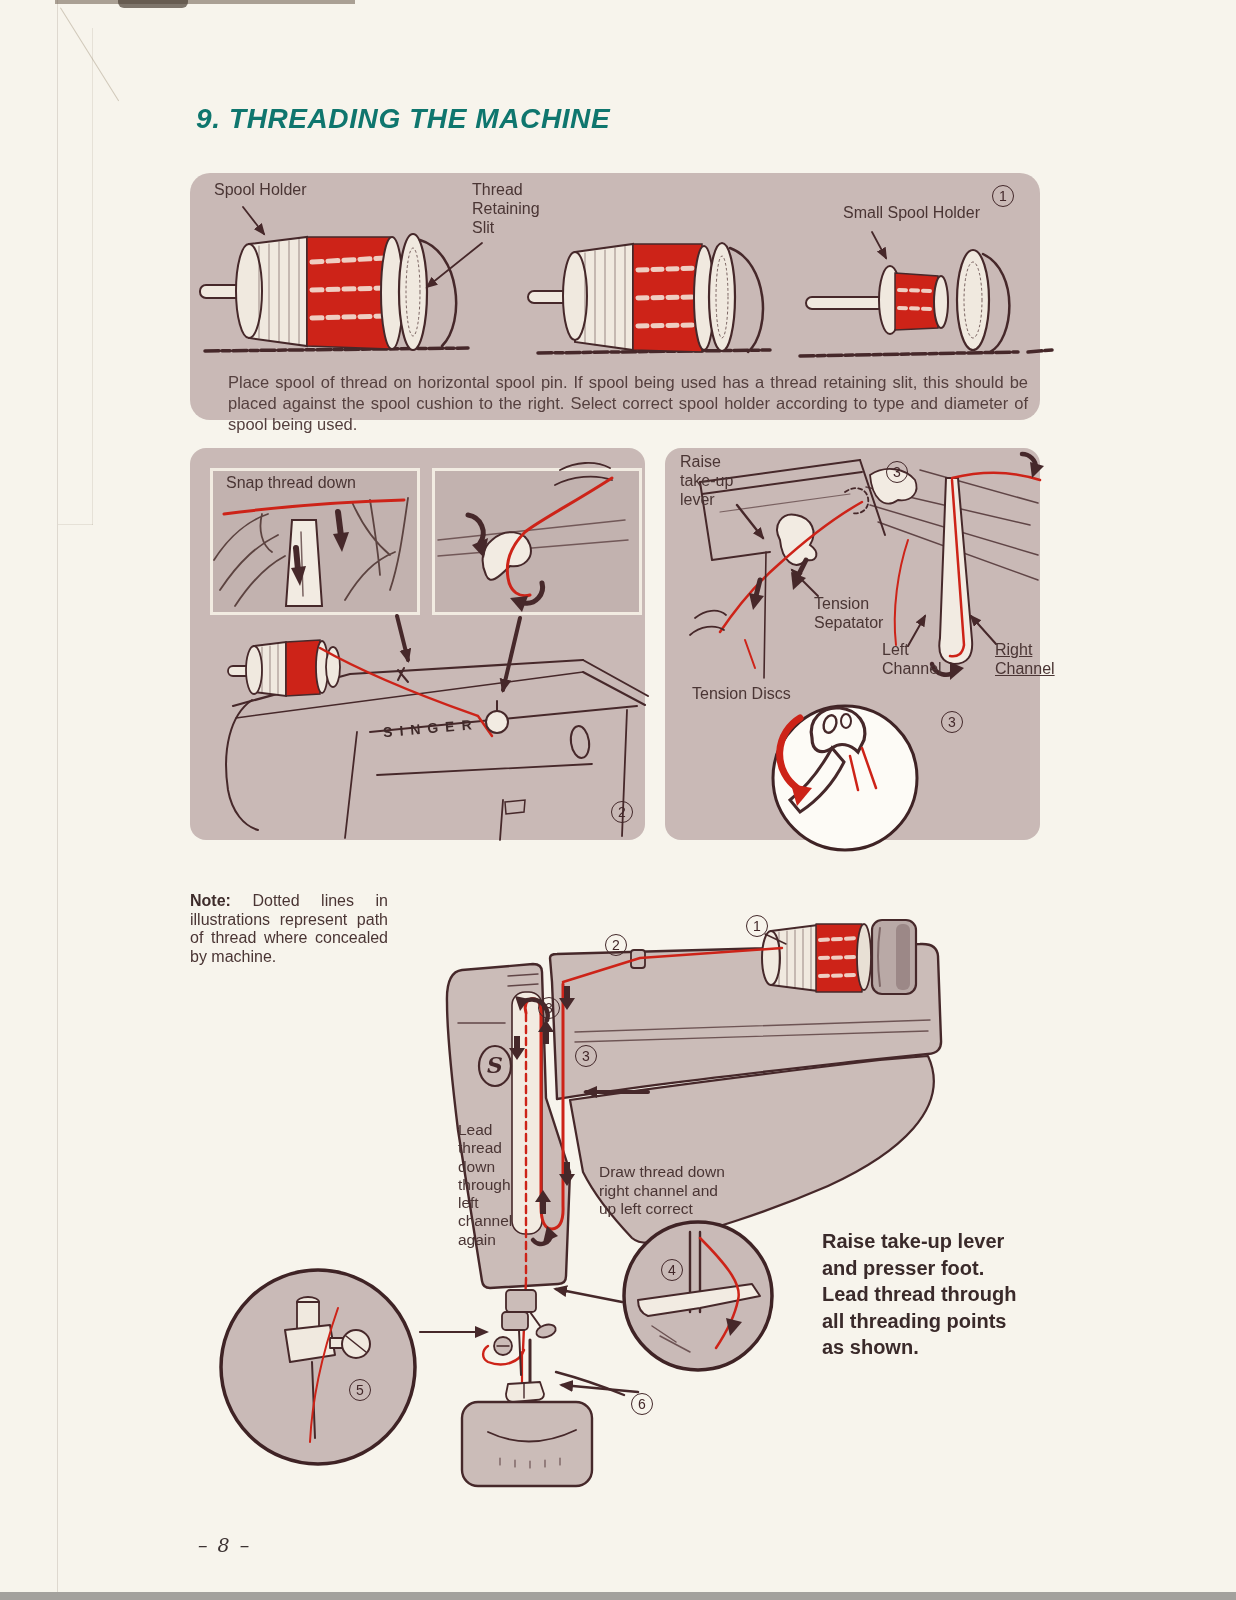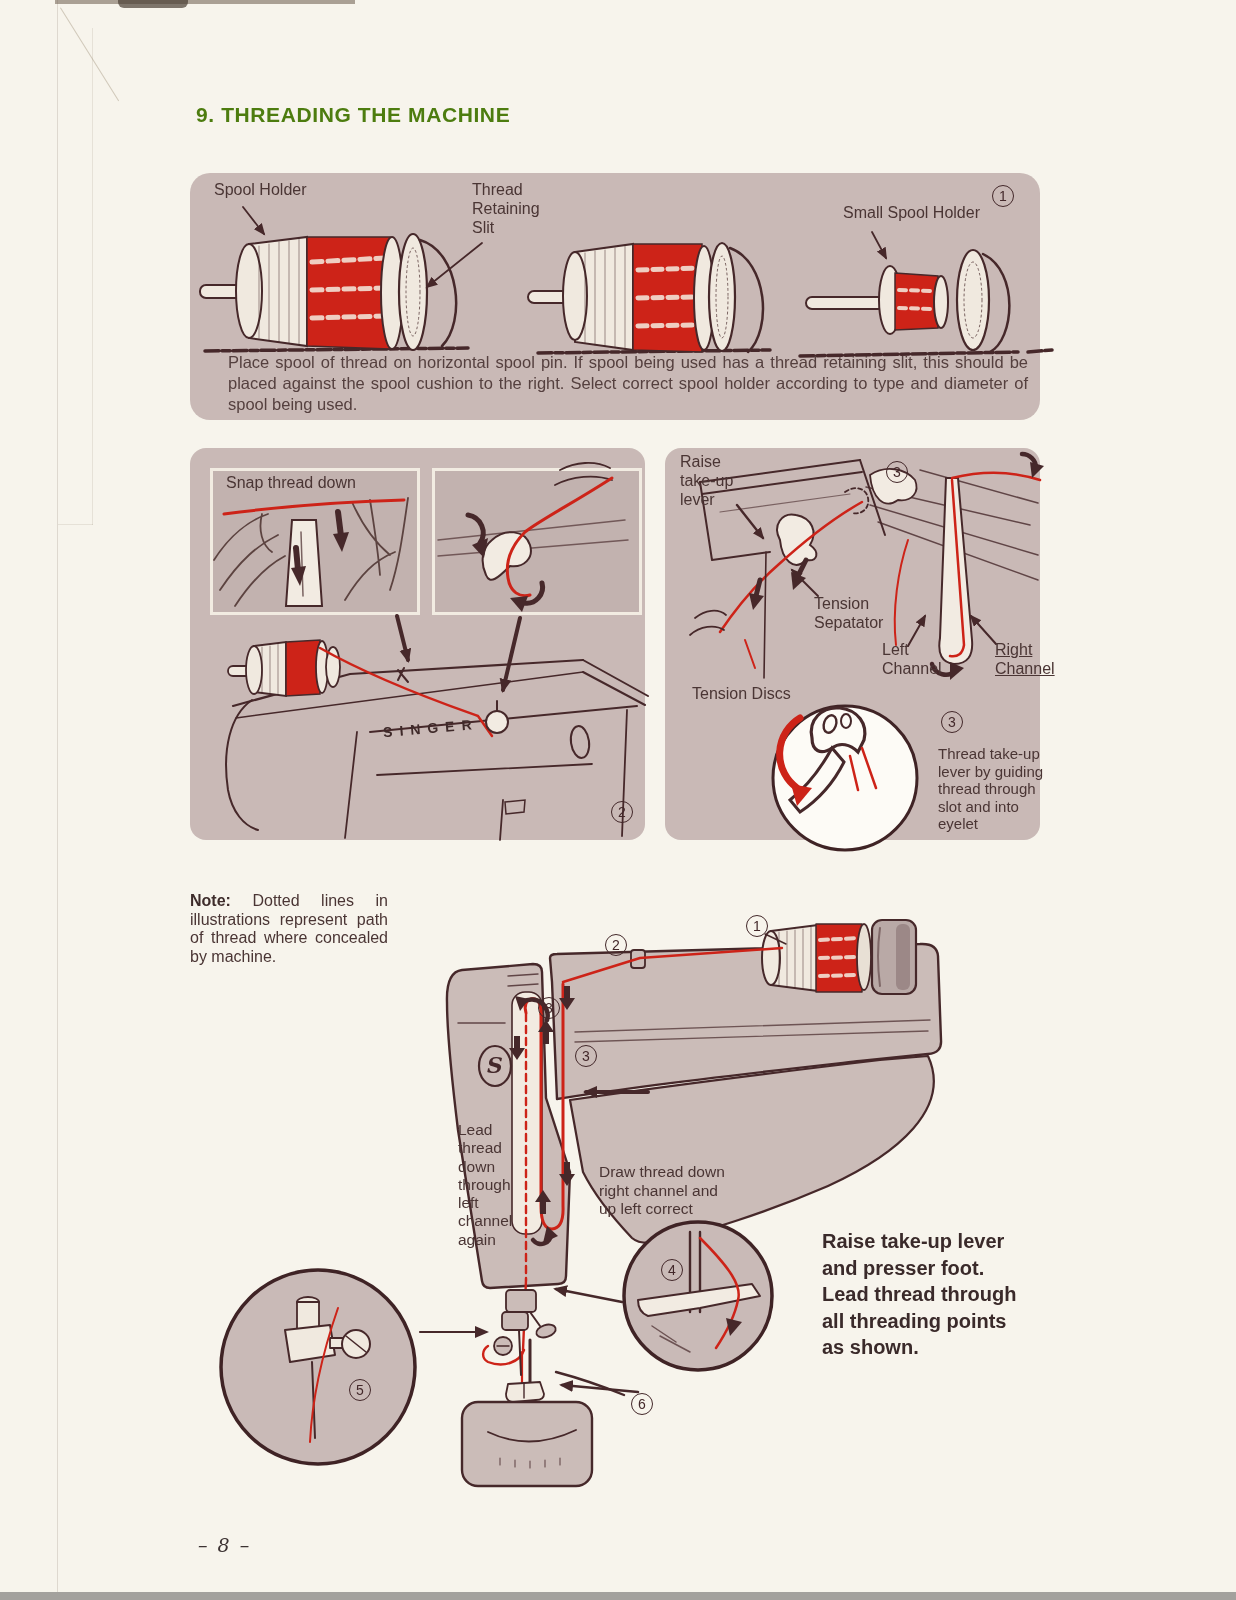--- a/index.html
+++ b/index.html
@@ -4,21 +4,21 @@
 <style>
   html,body{margin:0;padding:0;background:#e8e4da;}
   .page{position:relative;width:1236px;height:1600px;background:#f7f4ec;overflow:hidden;
         font-family:"Liberation Sans","DejaVu Sans",sans-serif;color:#4c3736;}
   .abs{position:absolute;}
   svg{position:absolute;left:0;top:0;overflow:visible;}
   .panel{position:absolute;background:#c9b9b6;border-radius:20px;}
   .inset{position:absolute;background:#c2b2af;border:3px solid #f2ece2;}
   .lbl{font-size:16px;line-height:19px;color:#4a3534;}
   .pre{white-space:pre-line;}
-  .title{font-size:21px;font-weight:bold;letter-spacing:.6px;color:#4d7c0f;}
+  .title{font-size:28px;font-weight:bold;letter-spacing:.6px;color:#0f766e;font-style:italic;}
   .body-text{font-size:16.5px;line-height:21px;color:#55403f;text-align:justify;}
   .small-lbl{font-size:15.5px;line-height:18.3px;color:#4a3534;}
   .caption{font-size:15px;line-height:17.6px;color:#4a3534;}
   .bold-block{font-size:20px;line-height:26.5px;font-weight:bold;color:#3a2a2a;}
   .badge{position:absolute;width:22px;height:22px;border:1.6px solid #43282a;border-radius:50%;
          display:flex;align-items:center;justify-content:center;font-size:14px;color:#43282a;
          box-sizing:border-box;background:transparent;}
   .note-lbl{font-weight:bold;color:#3e2c2b;}
   .logo-s{font-family:"DejaVu Serif",serif;font-style:italic;font-weight:bold;font-size:22px;color:#43282a;}
   .singer{font-size:14px;letter-spacing:7px;color:#3f2a2a;transform:rotate(-5deg);font-weight:bold;}
@@ -87,21 +87,21 @@
       <path d="M983,254 C1020,272 1014,340 990,352" stroke-width="2.5"></path>
       <path d="M872,232 L886,258" stroke-width="1.8" marker-end="url(#ah1)"></path>
     </g>
   </svg>
   <div class="abs lbl" style="left:214px;top:180px;">Spool Holder</div>
   <div class="abs lbl pre" style="left:472px;top:180px;">Thread
 Retaining
 Slit</div>
   <div class="abs lbl" style="left:843px;top:203px;">Small Spool Holder</div>
   <span class="badge" style="left:992px;top:185px;">1</span>
-  <div class="abs body-text" style="left:228px;top:352px;width:800px;">Place spool of thread on horizontal spool pin. If spool being used has a thread retaining slit, this should be placed against the spool cushion to the right. Select correct spool holder according to type and diameter of spool being used.</div>
+  <div class="abs body-text" style="left:228px;top:372px;width:800px;">Place spool of thread on horizontal spool pin. If spool being used has a thread retaining slit, this should be placed against the spool cushion to the right. Select correct spool holder according to type and diameter of spool being used.</div>
 
   <div class="panel" style="left:190px;top:448px;width:455px;height:392px;border-radius:16px;"></div>
   <div class="inset" style="left:210px;top:468px;width:204px;height:141px;"></div>
   <div class="inset" style="left:432px;top:468px;width:204px;height:141px;"></div>
   <svg width="1236" height="1600" viewBox="0 0 1236 1600">
     <defs>
       <marker id="ah2" markerUnits="userSpaceOnUse" markerWidth="16" markerHeight="14" refX="11" refY="6" orient="auto">
           <path d="M0,0 L14,6 L0,12 Z" fill="#46282a"></path>
         </marker>
     </defs>
@@ -209,25 +209,20 @@
 lever</div>
   <span class="badge" style="left:886px;top:461px;">3</span>
   <div class="abs lbl pre" style="left:814px;top:594px;">Tension
 Sepatator</div>
   <div class="abs lbl pre" style="left:882px;top:640px;">Left
 Channel</div>
   <div class="abs lbl pre" style="left:995px;top:640px;text-decoration:underline;">Right
 Channel</div>
   <div class="abs lbl" style="left:692px;top:684px;">Tension Discs</div>
   <span class="badge" style="left:941px;top:711px;">3</span>
-  <div class="abs caption pre" style="left:938px;top:745px;">Thread take-up
-lever by guiding
-thread through
-slot and into
-eyelet</div>
 
   <div class="abs" style="left:190px;top:892px;width:198px;font-size:16px;line-height:18.5px;text-align:justify;color:#4a3534;">
     <span class="note-lbl">Note:</span><span> Dotted lines in illustrations represent path of thread where concealed by machine.</span>
   </div>
 
   <svg width="1236" height="1600" viewBox="0 0 1236 1600">
     <defs>
       <marker id="ah4" markerUnits="userSpaceOnUse" markerWidth="16" markerHeight="14" refX="11" refY="6" orient="auto">
           <path d="M0,0 L14,6 L0,12 Z" fill="#46282a"></path>
         </marker>

